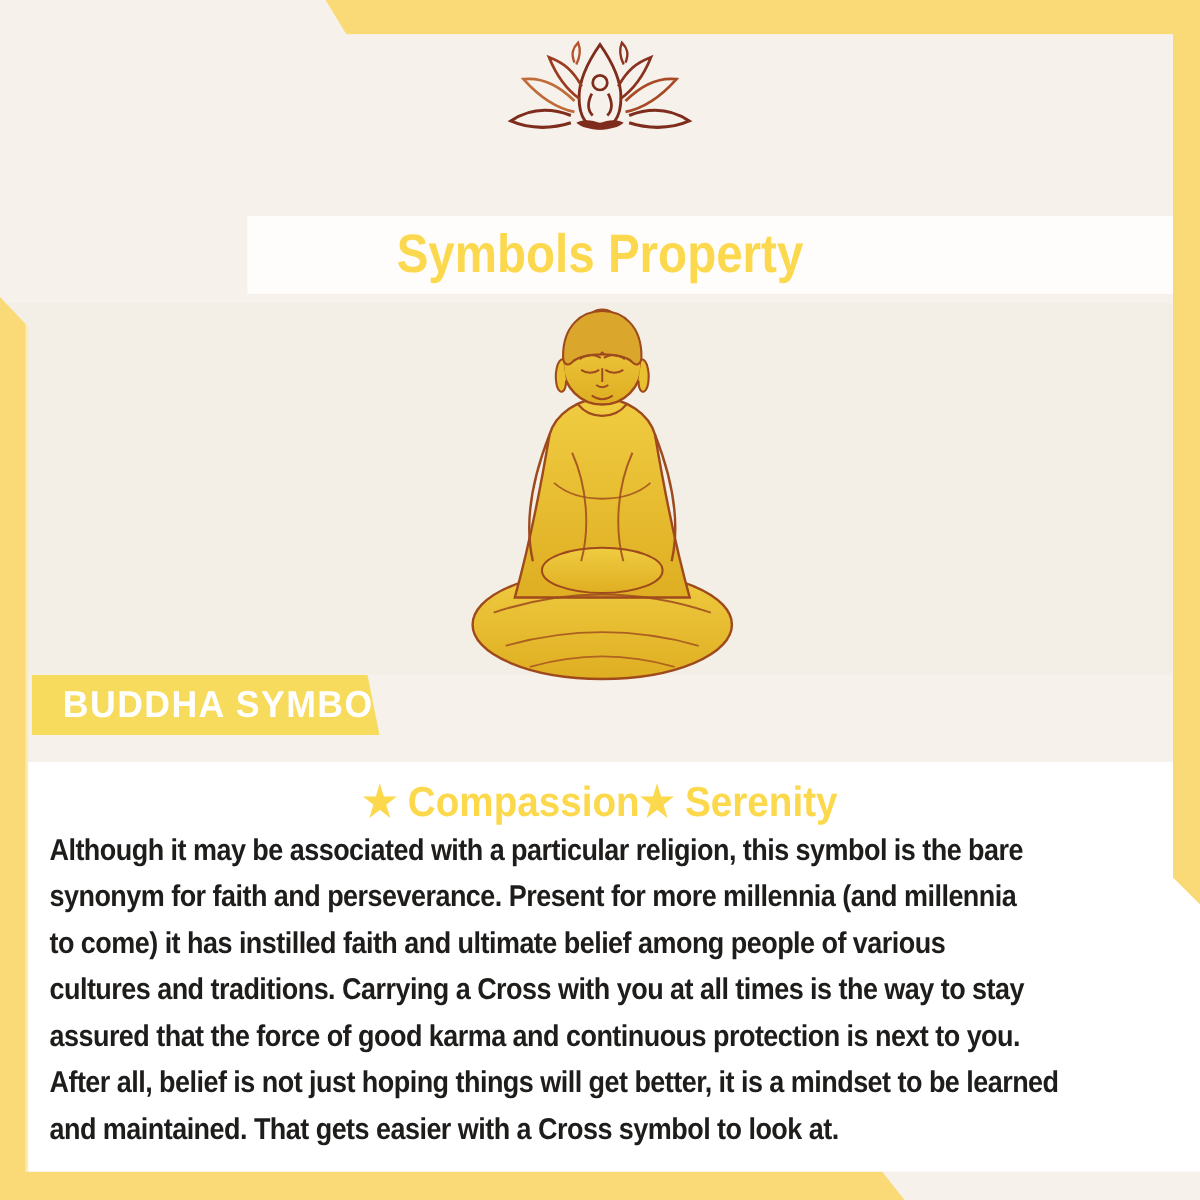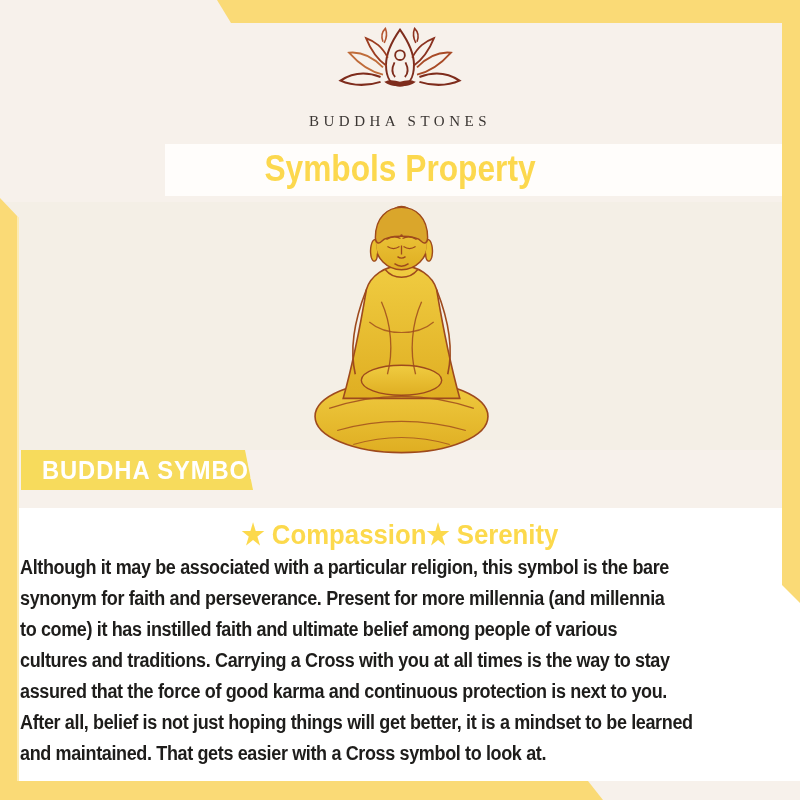--- a/index.html
+++ b/index.html
@@ -42,21 +42,21 @@
   .section-banner span{display:block;padding-left:22px;line-height:40px;
     font-size:25px;font-weight:bold;color:#fff;letter-spacing:1px;
     transform:scaleX(.95);transform-origin:left center;white-space:nowrap;}
 
   .content-box{position:absolute;left:18px;top:508px;width:782px;height:273px;background:var(--content-white);}
 
   .properties-line{position:absolute;left:0;top:518px;width:800px;text-align:center;
     font-size:28px;font-weight:bold;color:var(--star-yellow);
     transform:scaleX(.92);white-space:nowrap;}
 
-  .description{position:absolute;left:20px;top:552px;width:760px;}
+  .description{position:absolute;left:33px;top:552px;width:760px;}
   .description .line{font-size:20px;font-weight:bold;color:var(--text-black);
     line-height:31px;white-space:nowrap;letter-spacing:-0.4px;
     transform:scaleX(.9);transform-origin:left center;}
 
   
   .ribbon{position:absolute;background:var(--ribbon-yellow);}
   .ribbon-top{left:217px;top:0;width:583px;height:23px;
     clip-path:polygon(0 0,100% 0,100% 100%,14px 100%);}
   .ribbon-right{left:782px;top:0;width:18px;height:603px;
     clip-path:polygon(0 0,100% 0,100% 100%,0 585px);}
@@ -90,21 +90,20 @@
     <path d="M100 52 C90 34 80 26 64 20 C72 40 84 56 98 66" stroke="#9C3C1F" stroke-width="3"></path>
     <path d="M140 52 C150 34 160 26 176 20 C168 40 156 56 142 66" stroke="#8A3220" stroke-width="3"></path>
 
     <path d="M92 68 C74 50 54 42 36 44 C52 62 72 76 92 80" stroke="#C06C3A" stroke-width="3"></path>
     <path d="M148 68 C166 50 186 42 204 44 C188 62 168 76 148 80" stroke="#A84A26" stroke-width="3"></path>
 
     <path d="M88 84 C62 74 40 78 22 90 C44 100 70 98 88 92" stroke="#7E2C1C" stroke-width="3.4"></path>
     <path d="M152 84 C178 74 200 78 218 90 C196 100 170 98 152 92" stroke="#7E2C1C" stroke-width="3.4"></path>
   </svg>
 
-  <div class="brand-name">BUDDHA STONES</div>
 
   <div class="title-strip"></div>
   <div class="page-title">Symbols Property</div>
 
   <svg class="buddha-svg" viewBox="0 0 195 250" xmlns="http://www.w3.org/2000/svg">
     <defs>
       <linearGradient id="gold" x1="0" y1="0" x2="0" y2="1">
         <stop offset="0" stop-color="#F0CC41"></stop>
         <stop offset="1" stop-color="#DFAE22"></stop>
       </linearGradient>

